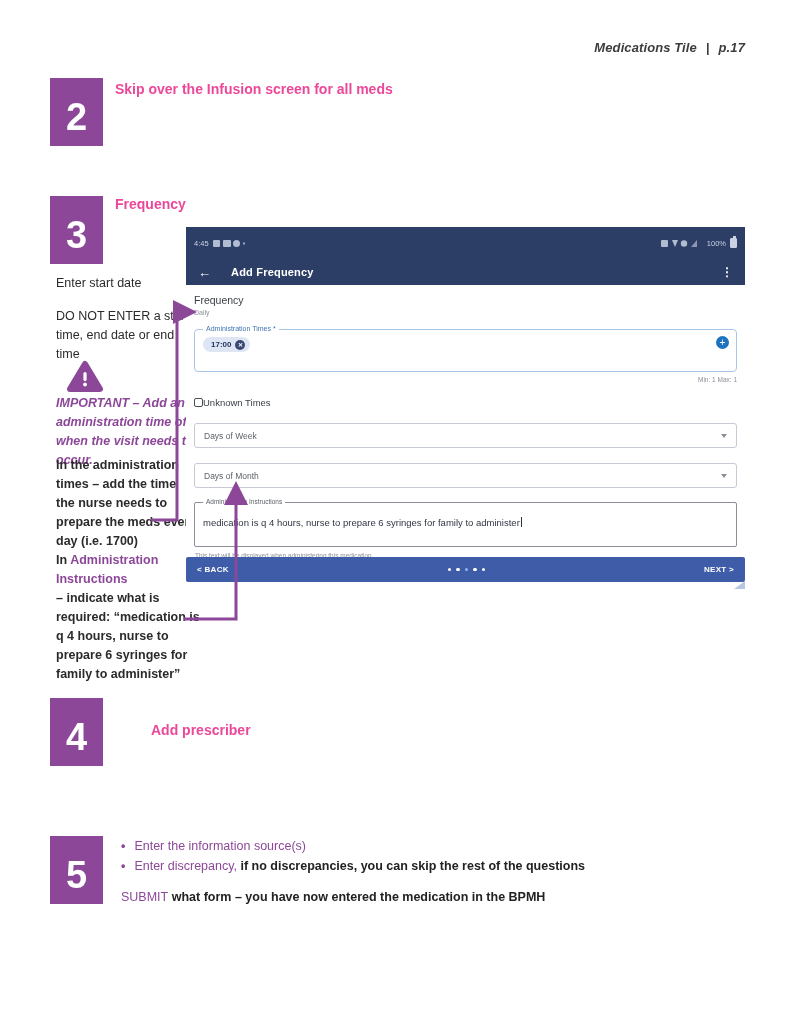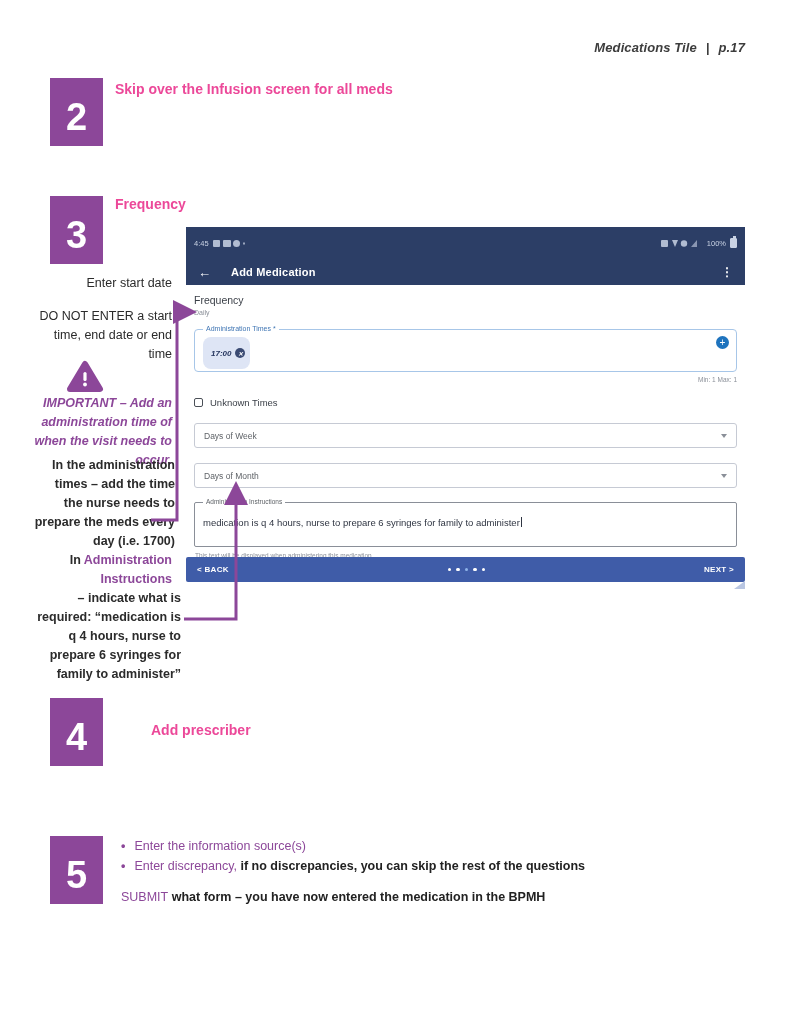--- a/index.html
+++ b/index.html
@@ -21,22 +21,22 @@
     position:absolute; left:50px; width:53px; height:68px;
     background:#8C4799; color:#fff; display:flex; align-items:center; justify-content:center;
     font-size:38px; font-weight:700; padding-top:10px;
   }
   .step-title {
     position:absolute; left:115px; font-size:14px; font-weight:700; color:#ec4899;
   }
 
   
   .note {
-    position:absolute; left:34px; width:138px;
-    font-size:12.5px; line-height:19px; color:#2b2b2b; font-weight:500;text-align:right;
+    position:absolute; left:56px; width:138px;
+    font-size:12.5px; line-height:19px; color:#2b2b2b; font-weight:500;
   }
   .note.bold { font-weight:700; }
   .note.purple { color:#8C4799; font-weight:700; }
   .hl-purple { color:#8C4799; font-weight:700; }
 
   
   .panel { position:absolute; left:186px; top:227px; width:559px; height:355px; background:#fff; }
   .status-bar {
     height:15px; background:#2C3E66; display:flex; align-items:center;
     justify-content:space-between; padding:16px 8px; color:#c9d2e4; font-size:7.5px;
@@ -56,36 +56,36 @@
   .freq-value { font-size:7px; color:#8a8f98; margin-top:3px; }
 
   .times-field {
     margin-top:13px; height:43px; border:1.5px solid #A7C6E8; border-radius:4px; position:relative;
   }
   .field-legend {
     position:absolute; top:-5px; left:8px; background:#fff; padding:0 3px;
     font-size:7px; color:#4076B4;
   }
   .chip {
-    position:absolute; left:8px; top:7px; height:32px; background:#DEE5F5; border-radius:8px;
+    position:absolute; left:8px; top:7px; height:15px; background:#DEE5F5; border-radius:8px;
     display:inline-flex; align-items:center; gap:4px; padding:0 5px 0 8px;
-    font-size:8px; font-weight:700; color:#25355E;font-style:italic;
+    font-size:8px; font-weight:700; color:#25355E;
   }
   .chip-close {
     width:10px; height:10px; border-radius:50%; background:#3A4A73; color:#fff;
     font-size:6px; display:flex; align-items:center; justify-content:center;
   }
   .plus-btn {
     position:absolute; right:7px; top:6px; width:13px; height:13px; border-radius:50%;
     background:#1E73BE; color:#fff; font-size:10px; line-height:1;
     display:flex; align-items:center; justify-content:center;
   }
   .minmax { text-align:right; font-size:6.5px; color:#8a8f98; margin-top:4px; }
 
-  .checkbox-row { margin-top:14px; display:flex; align-items:center; gap:7px; }
+  .checkbox-row { margin-top:14px; display:flex; align-items:center; }
   .cb { width:9px; height:9px; border:1.3px solid #4a4f57; border-radius:2px; background:#fff; }
   .cb-label { font-size:9.5px; font-weight:500; color:#3a3f47; }
 
   .select {
     margin-top:15px; height:25px; border:1px solid #c6cad4; border-radius:3px;
     display:flex; align-items:center; justify-content:space-between; padding:0 9px;
     font-size:8.5px; color:#5f6368; background:#fff;
   }
   .chevron { width:0; height:0; border-left:3.5px solid transparent; border-right:3.5px solid transparent; border-top:4px solid #8a8f98; }
 
@@ -182,21 +182,21 @@
           <circle cx="23" cy="4.5" r="3.2" fill="#c9d2e4" opacity=".85"></circle>
           <path d="M30 8 L36 8 L36 1 Z" fill="#c9d2e4" opacity=".6"></path>
         </svg>
         <span>100%</span>
         <span class="battery"></span>
       </div>
     </div>
 
     <div class="app-bar">
       <span class="back-arrow">←</span>
-      <span class="app-title">Add Medication</span>
+      <span class="app-title">Add Frequency</span>
       <span class="kebab">⋮</span>
     </div>
 
     <div class="panel-body">
       <div class="freq-label">Frequency</div>
       <div class="freq-value">Daily</div>
 
       <div class="times-field">
         <span class="field-legend">Administration Times *</span>
         <span class="chip">

